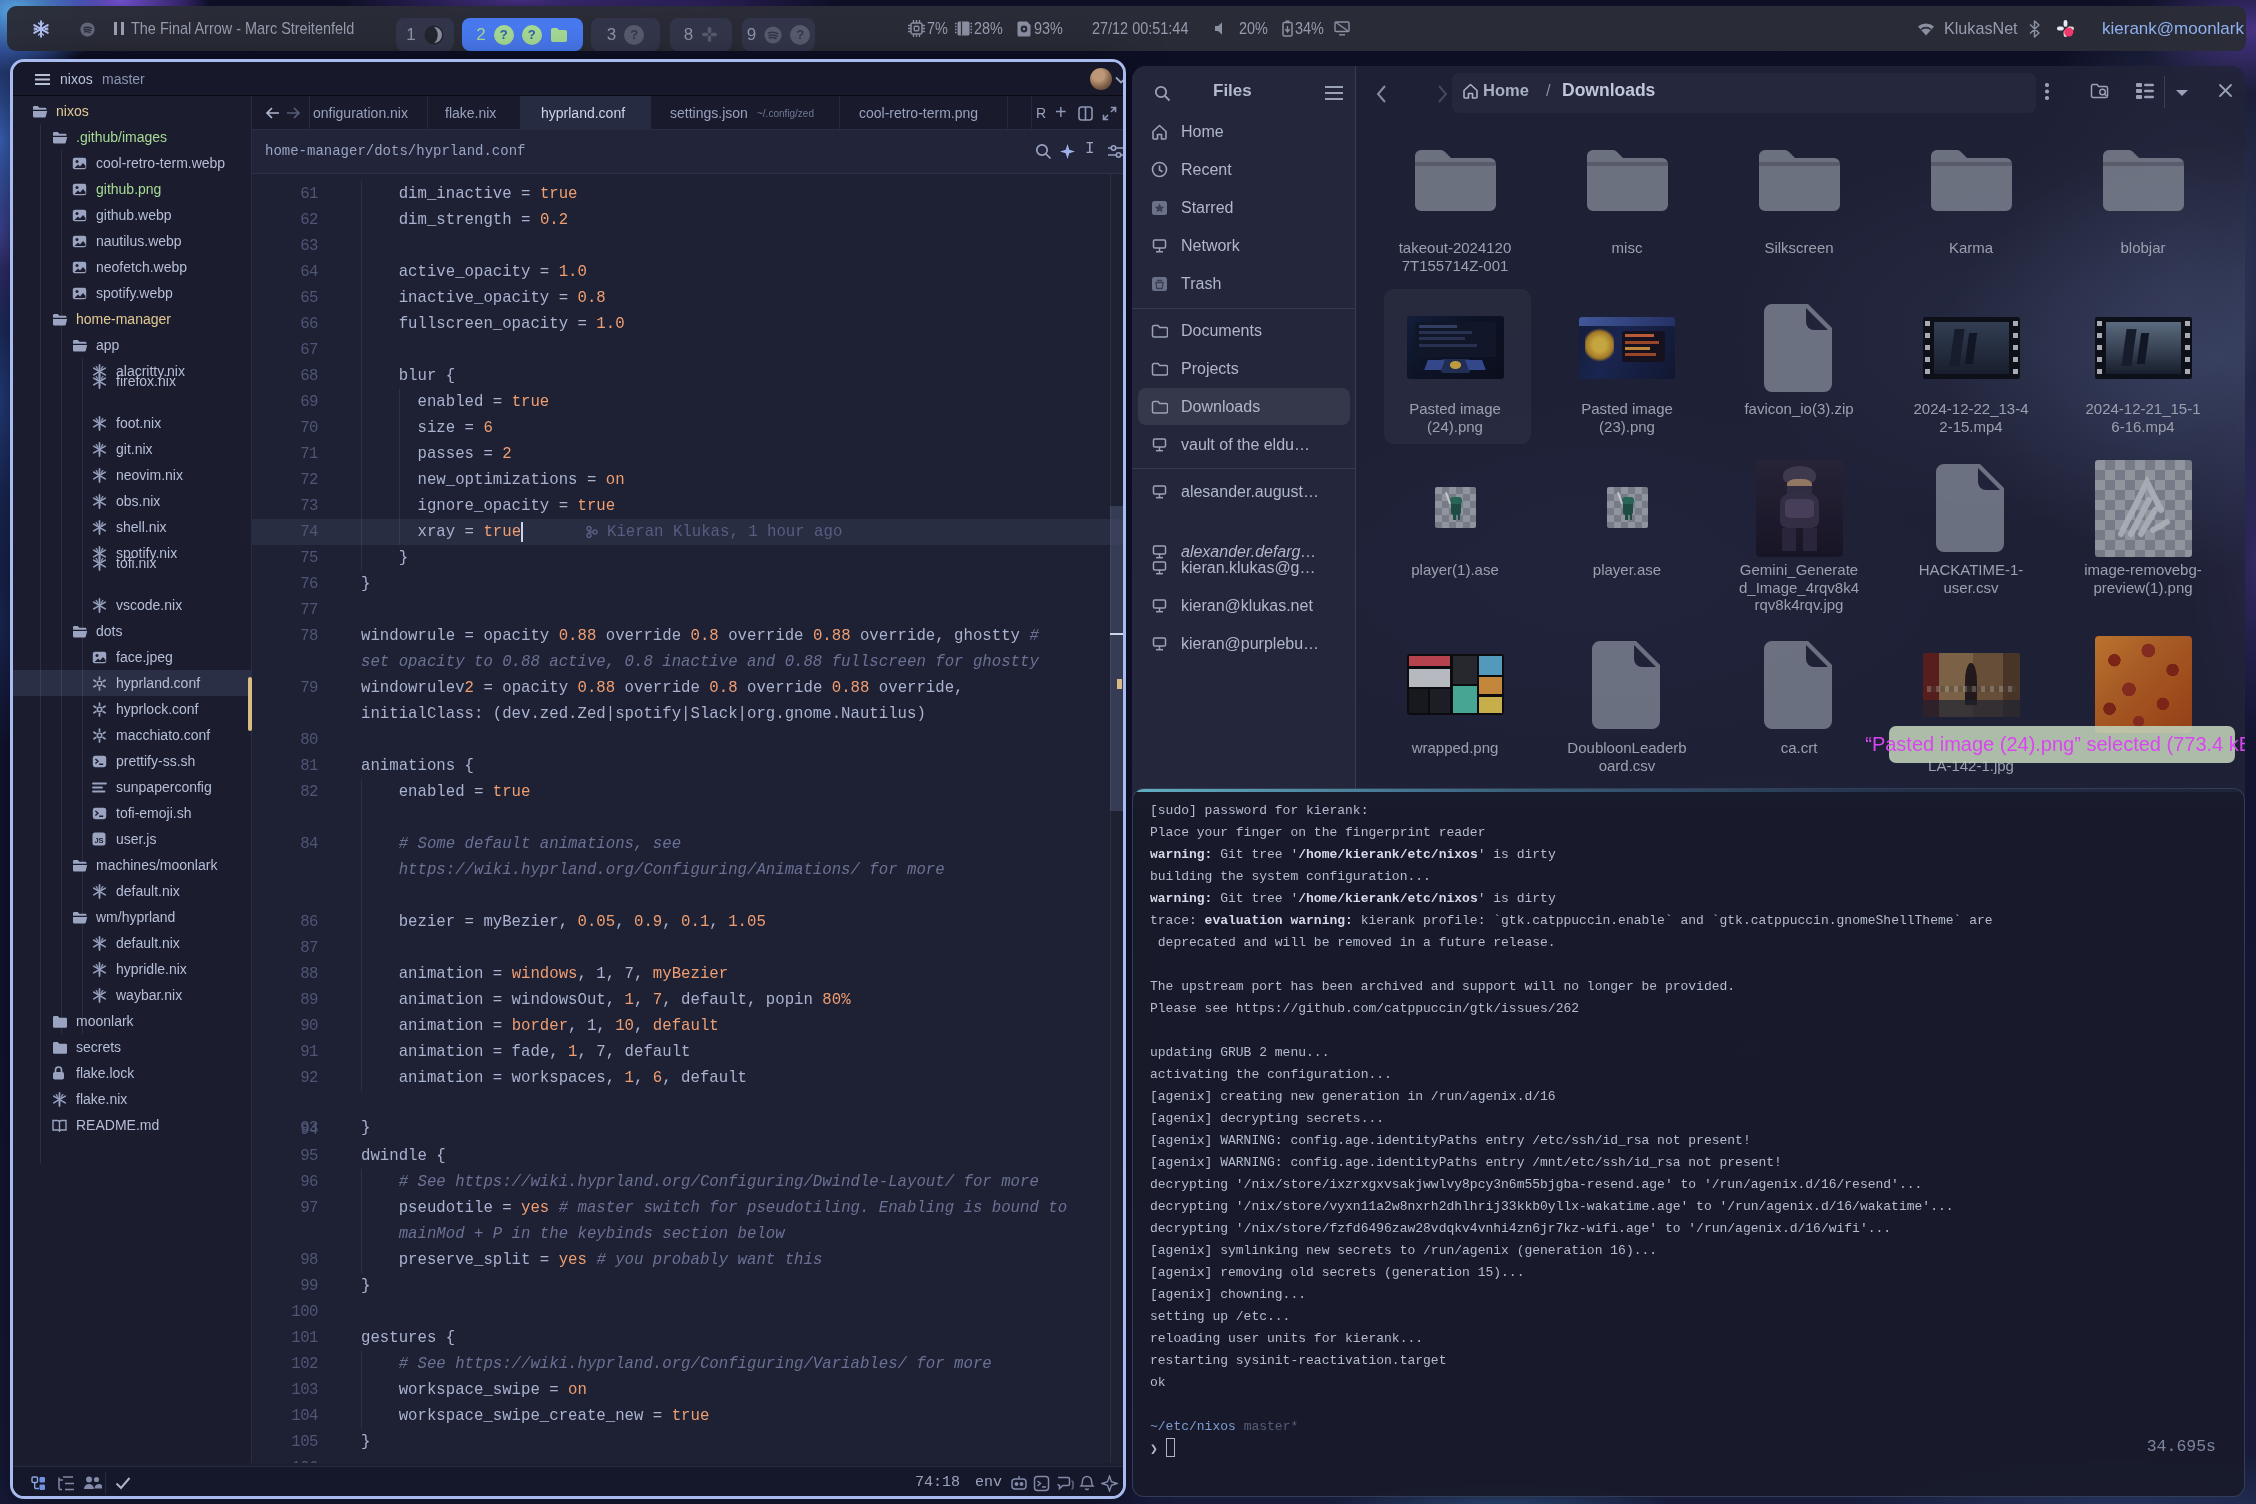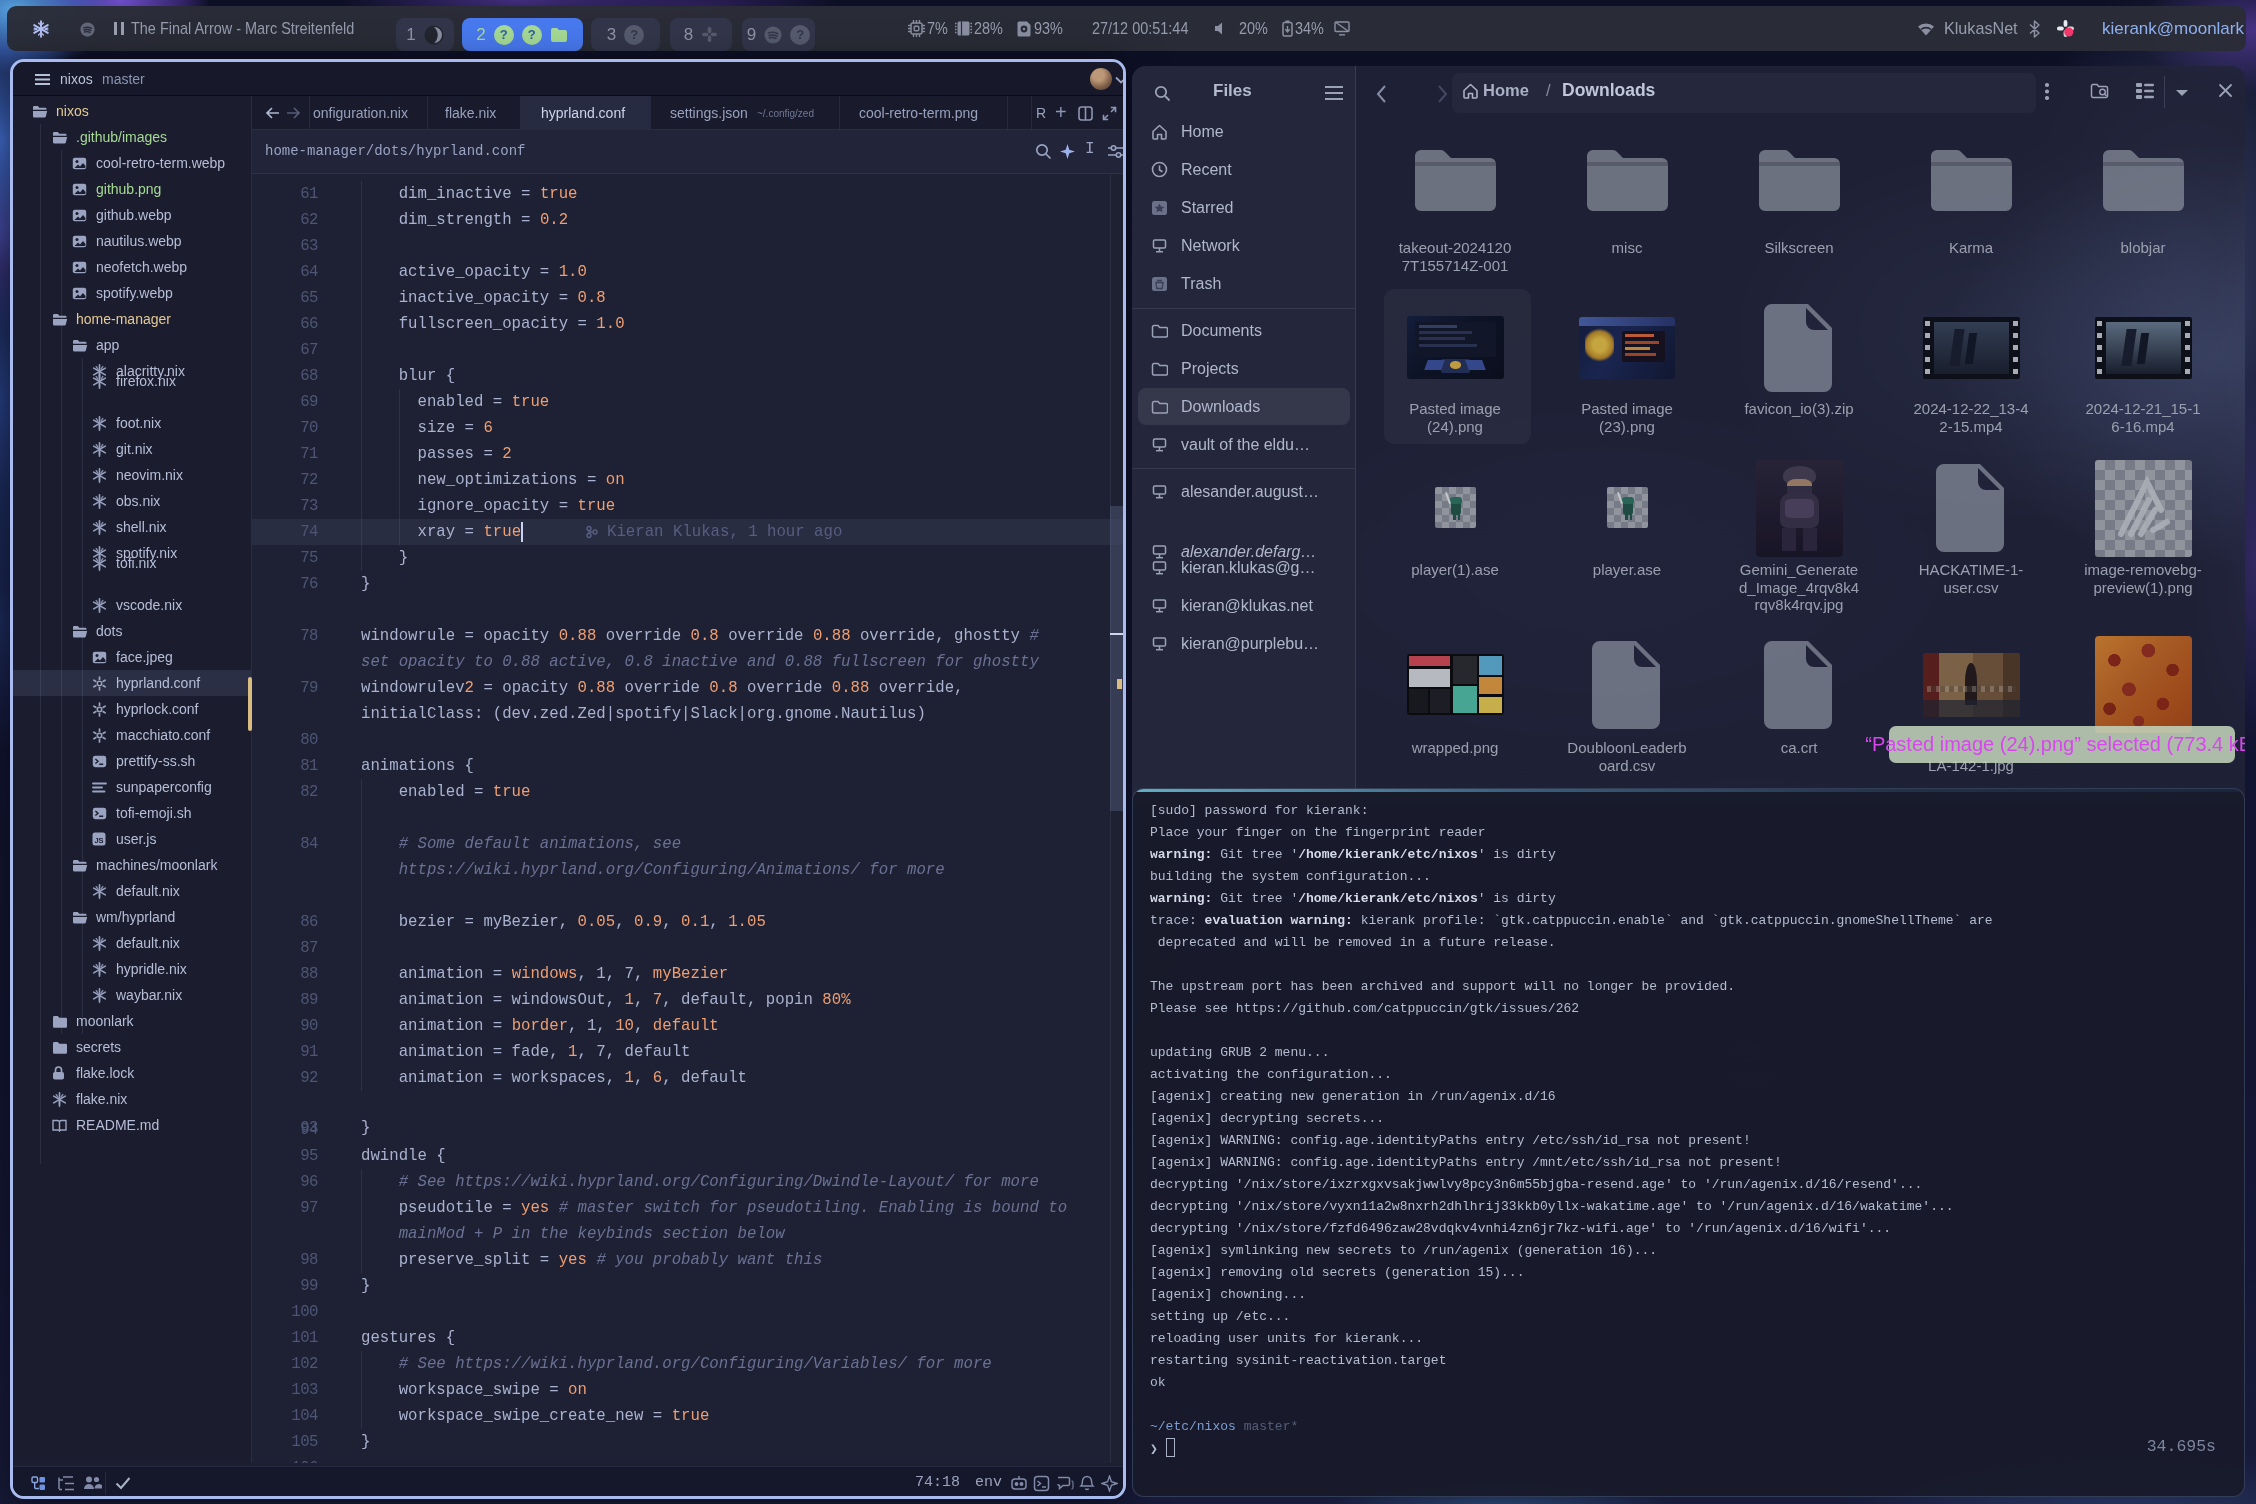--- a/index.html
+++ b/index.html
@@ -789,20 +789,21 @@
         <g stroke="#575e80" stroke-width="1.4" fill="none">
           <circle cx="4" cy="3.5" r="2"></circle>
           <circle cx="4" cy="10.5" r="2"></circle>
           <circle cx="10" cy="7" r="2"></circle>
           <path d="M4 5.5 v3 M8 7 H6 a2 2 0 0 1-2-2"></path>
         </g>
       </svg>
       <div style="position:absolute;left:355px;top:345px;height:26px;line-height:26px;font-family:'Liberation Mono',monospace;font-size:15.7px;color:#575e80">Kieran Klukas, 1 hour ago</div>
       <div class="cl" style="top:371px"><span class="num">75</span><span class="tx">    }</span></div>
       <div class="cl" style="top:397px"><span class="num">76</span><span class="tx">}</span></div>
+      <div class="cl" style="top:423px"><span class="num">77</span><span class="tx"></span></div>
       <div class="cl" style="top:449px"><span class="num">78</span><span class="tx">windowrule = opacity <span class="p">0.88</span> override <span class="p">0.8</span> override <span class="p">0.88</span> override, ghostty <span class="c">#</span></span></div>
       <div class="cl" style="top:475px"><span class="num"></span><span class="tx"><span class="c">set opacity to 0.88 active, 0.8 inactive and 0.88 fullscreen for ghostty</span></span></div>
       <div class="cl" style="top:501px"><span class="num">79</span><span class="tx">windowrulev<span class="p">2</span> = opacity <span class="p">0.88</span> override <span class="p">0.8</span> override <span class="p">0.88</span> override,</span></div>
       <div class="cl" style="top:527px"><span class="num"></span><span class="tx">initialClass: (dev.zed.Zed|spotify|Slack|org.gnome.Nautilus)</span></div>
       <div class="cl" style="top:553px"><span class="num">80</span><span class="tx"></span></div>
       <div class="cl" style="top:579px"><span class="num">81</span><span class="tx">animations {</span></div>
       <div class="cl" style="top:605px"><span class="num">82</span><span class="tx">    enabled = <span class="p">true</span></span></div>
       <div class="cl" style="top:657px"><span class="num">84</span><span class="tx">    <span class="c"># Some default animations, see</span></span></div>
       <div class="cl" style="top:683px"><span class="num"></span><span class="tx">    <span class="c">https://wiki.hyprland.org/Configuring/Animations/ for more</span></span></div>
       <div class="cl" style="top:735px"><span class="num">86</span><span class="tx">    bezier = myBezier, <span class="p">0.05</span>, <span class="p">0.9</span>, <span class="p">0.1</span>, <span class="p">1.05</span></span></div>

